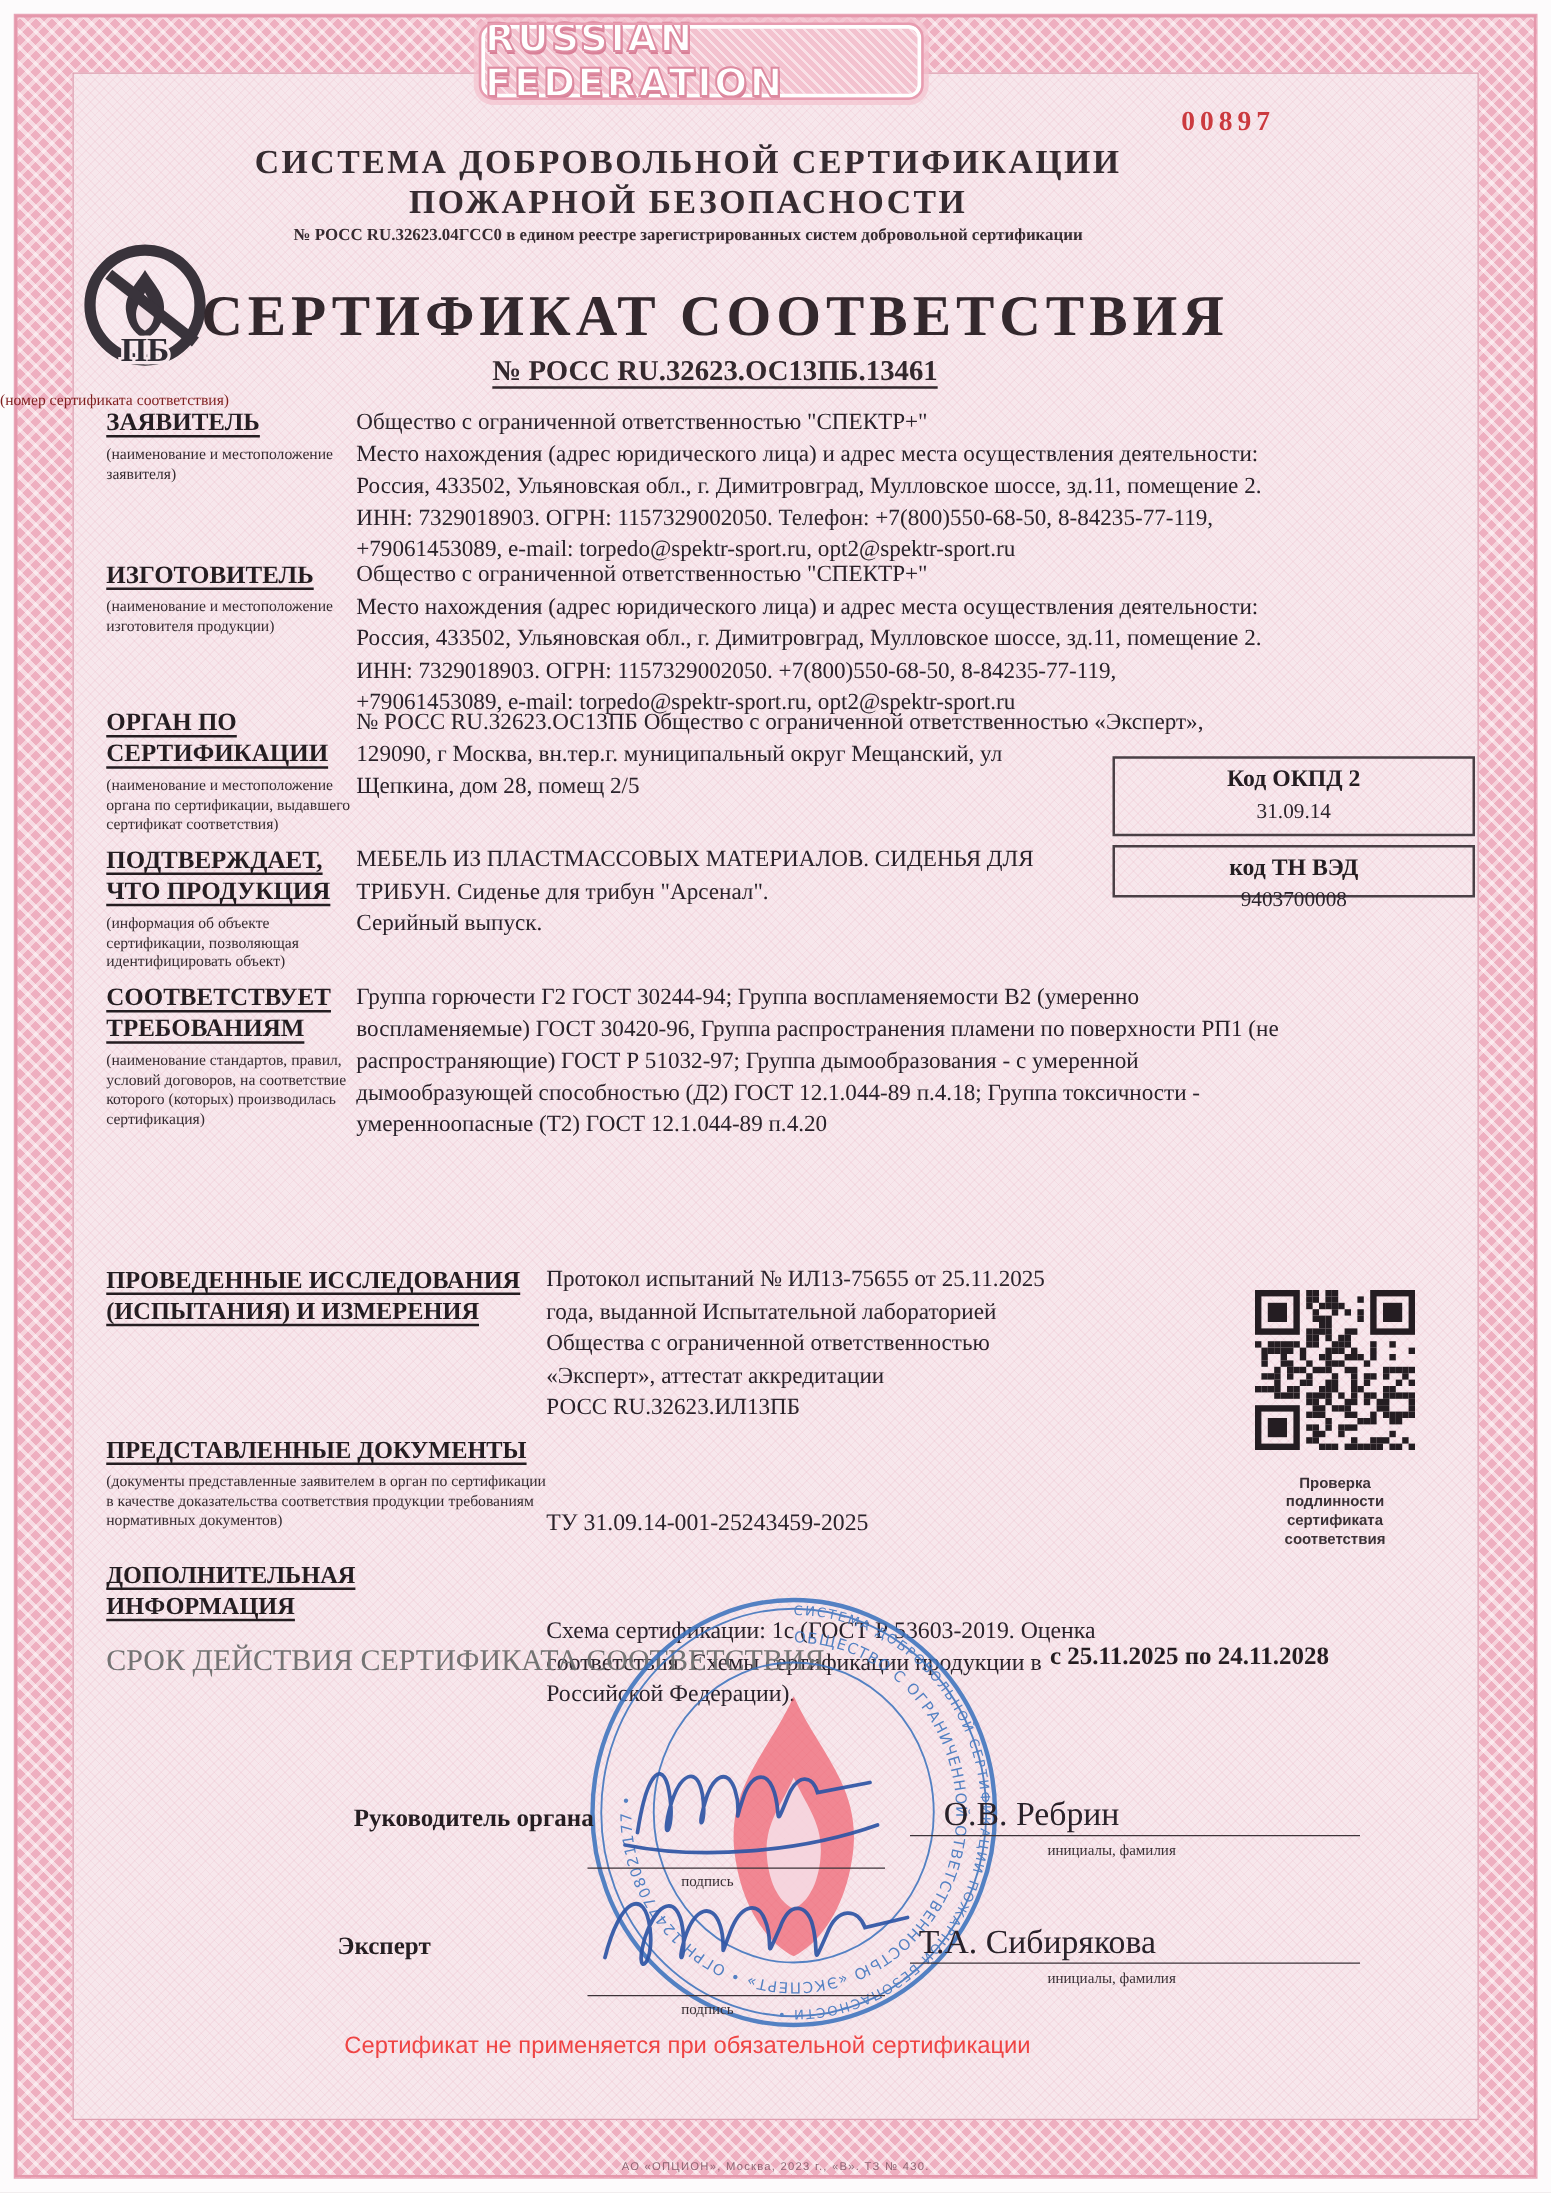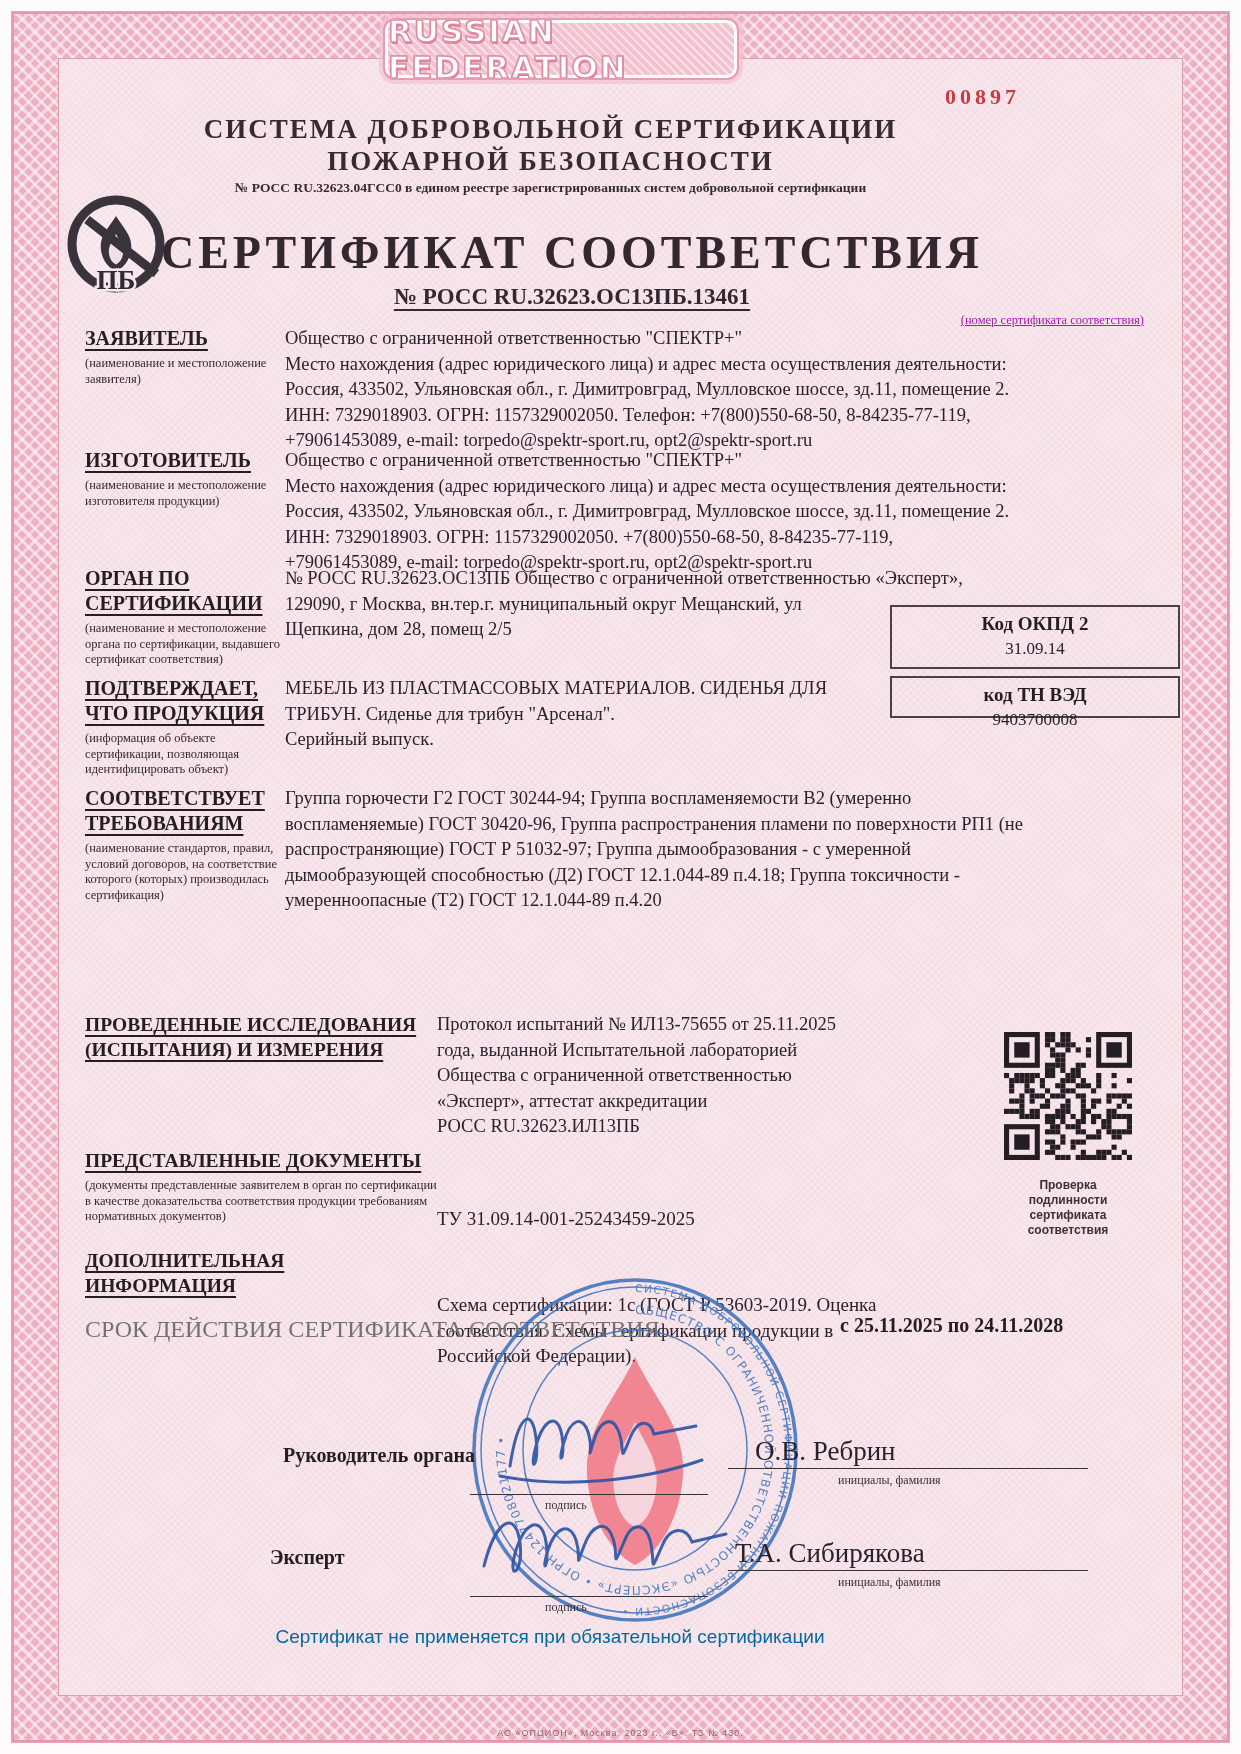--- a/index.html
+++ b/index.html
@@ -44,21 +44,21 @@
     -webkit-text-stroke:1.5px #dd8ba1;
     text-shadow:1px 2px 0 #d98098, -1px -1px 0 #eeb3c2;
   }
   .serial{right:221px;top:84px;font-size:22px;font-weight:bold;letter-spacing:4px;color:#cb3a3f;}
   .sys{left:0;right:140px;text-align:center;font-weight:bold;letter-spacing:2px;font-size:27px;color:#352b30;}
   .registry{left:0;right:140px;text-align:center;font-weight:bold;font-size:13.5px;color:#352b30;}
   .pb-logo{left:64px;top:194px;}
   .title{left:0;right:97px;top:226px;text-align:center;font-size:46px;font-weight:bold;letter-spacing:4px;color:#33282d;}
   .cert-num{left:0;right:97px;top:284px;text-align:center;font-size:23px;font-weight:bold;color:#33282d;}
   .cert-num u{text-decoration-thickness:2px;text-underline-offset:5px;}
-  .cert-cap{left:0;right:97px;top:313px;text-align:right;font-size:12.5px;color:#a21caf;text-decoration:underline;}
+  .cert-cap{left:0;right:97px;top:313px;text-align:left;font-size:12.5px;color:#7f1d1d;}
 
   
   .sec{position:absolute;left:0;top:0;width:100%;z-index:5;}
   .lab{position:absolute;left:85px;width:200px;}
   .lab-title{font-size:20px;font-weight:bold;color:#241d21;text-decoration:underline;text-decoration-thickness:2px;text-underline-offset:4px;white-space:pre-line;line-height:25px;}
   .lab-sub{margin-top:5px;font-size:12.5px;line-height:15.5px;color:#352b30;}
   .bod{position:absolute;left:285px;width:762px;font-size:18.5px;line-height:25.5px;color:#29222a;}
   .wide .lab{width:352px;}
   .wide .lab-title{font-size:19.5px;}
   .wide .bod{left:437px;width:480px;}
@@ -80,21 +80,21 @@
 
   
   .role{font-size:20px;font-weight:bold;color:#241d21;}
   .sig-line{border-top:1.5px solid #3b3338;position:absolute;}
   .cap{font-size:12px;color:#3a3136;position:absolute;}
   .person{font-size:27px;color:#29222a;position:absolute;}
   .stamp{left:452px;top:1262px;opacity:.88;}
   .autograph{left:440px;top:1368px;z-index:7;}
 
   .note{left:170px;top:1626px;width:760px;text-align:center;z-index:5;
-        font-family:"Liberation Sans","DejaVu Sans",sans-serif;font-size:19px;color:#0369a1;}
+        font-family:"Liberation Sans","DejaVu Sans",sans-serif;font-size:19px;color:#ef4444;}
   .imprint{left:0;right:0;bottom:16px;text-align:center;z-index:6;
         font-family:"Liberation Sans","DejaVu Sans",sans-serif;font-size:9px;color:#8d6472;letter-spacing:1px;}
 </style>
 </head>
 <body>
 
 <div class="page">
   <div class="band"></div>
   <div class="inner"></div>
 

